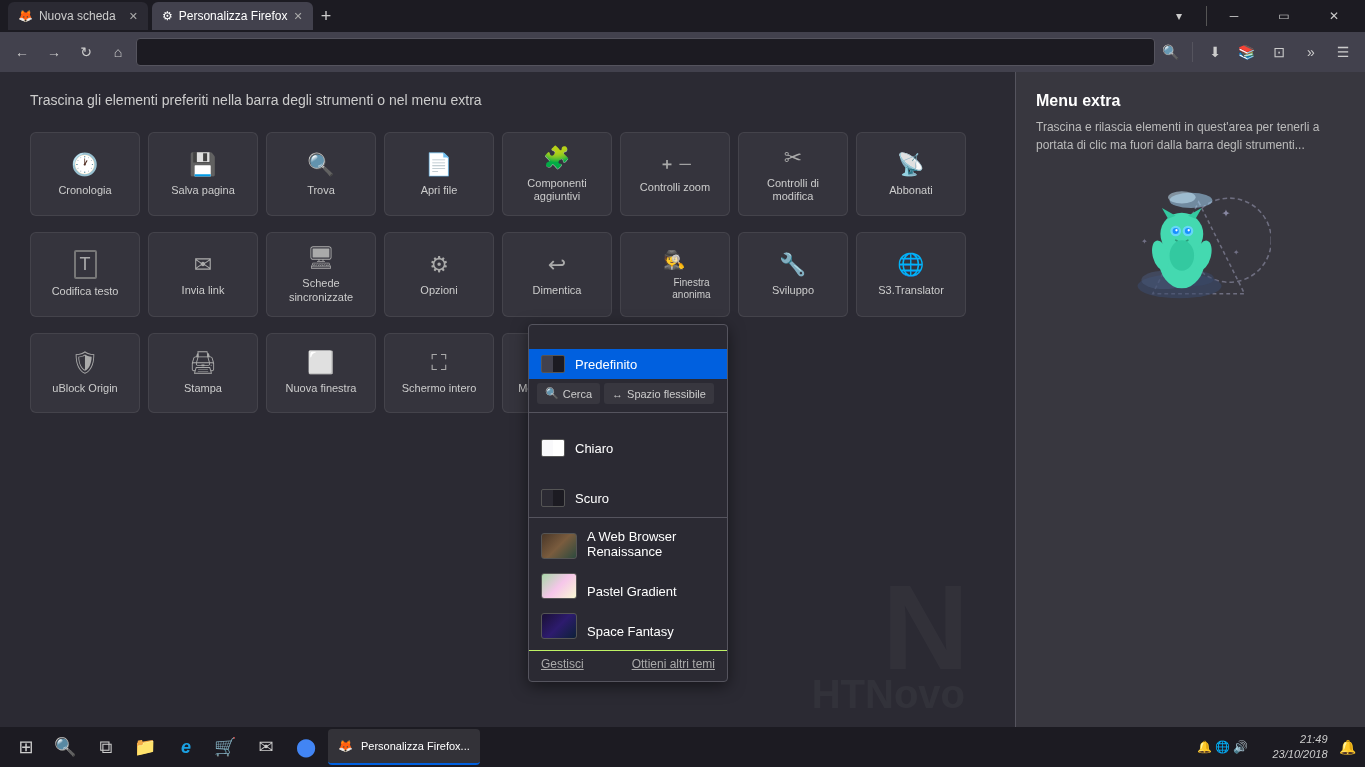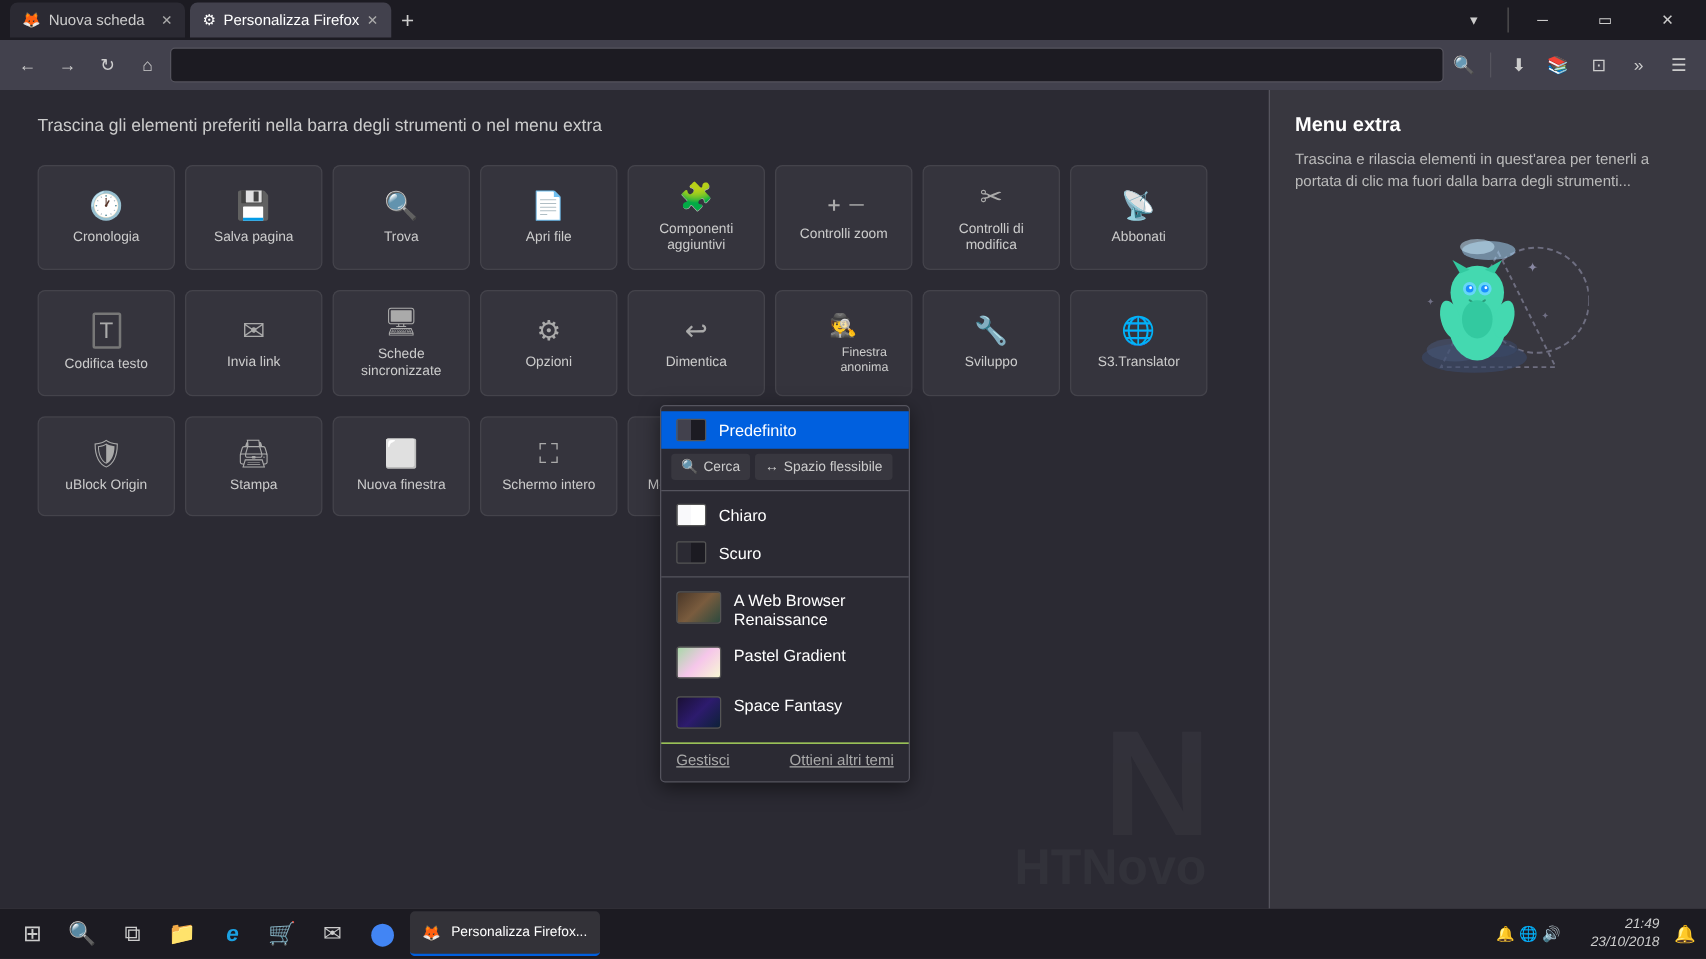--- a/index.html
+++ b/index.html
@@ -291,38 +291,39 @@
       padding: 8px 12px 4px 12px;
       font-weight: bold;
     }
     .dropdown-item {
       display: flex;
       align-items: center;
       padding: 6px 12px;
       cursor: pointer;
       gap: 10px;
       font-size: 13px;
+      margin-top: 20px;
     }
     .dropdown-item.selected { background: #0060df; color: #fff; }
     .dropdown-item .theme-swatch {
       width: 24px;
       height: 18px;
       border-radius: 2px;
       border: 1px solid #555;
       flex-shrink: 0;
       overflow: hidden;
     }
     .dropdown-divider {
       height: 1px;
       background: #55545e;
       margin: 4px 0;
     }
     .dropdown-theme-item {
       display: flex;
-      align-items: flex-start;
+      align-items: flex-end;
       padding: 7px 12px;
       cursor: pointer;
       gap: 10px;
       font-size: 13px;
     }
     .dropdown-theme-thumb {
       width: 36px;
       height: 26px;
       border-radius: 3px;
       border: 1px solid #555;

